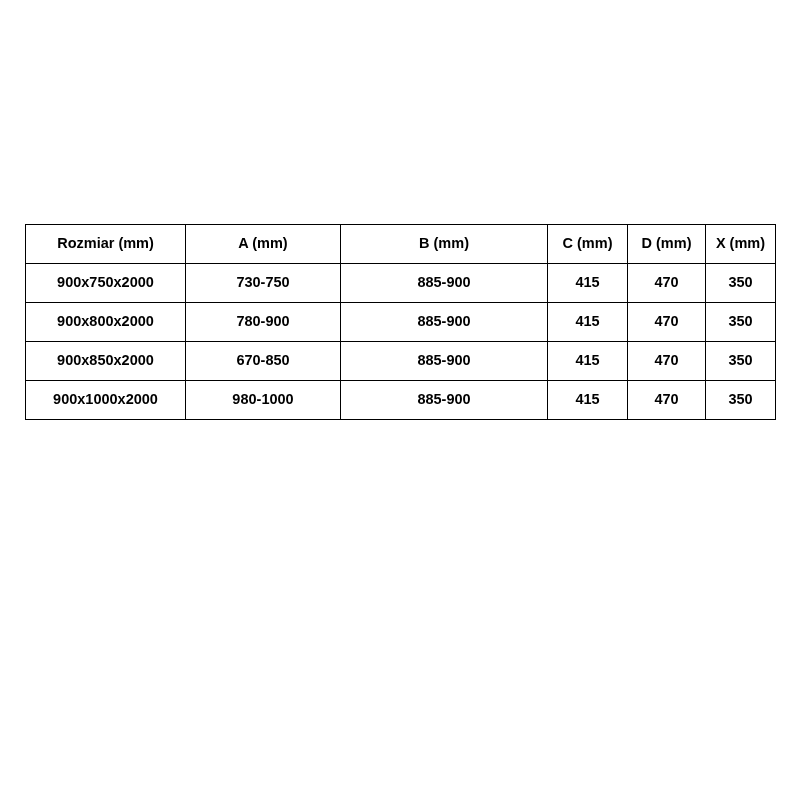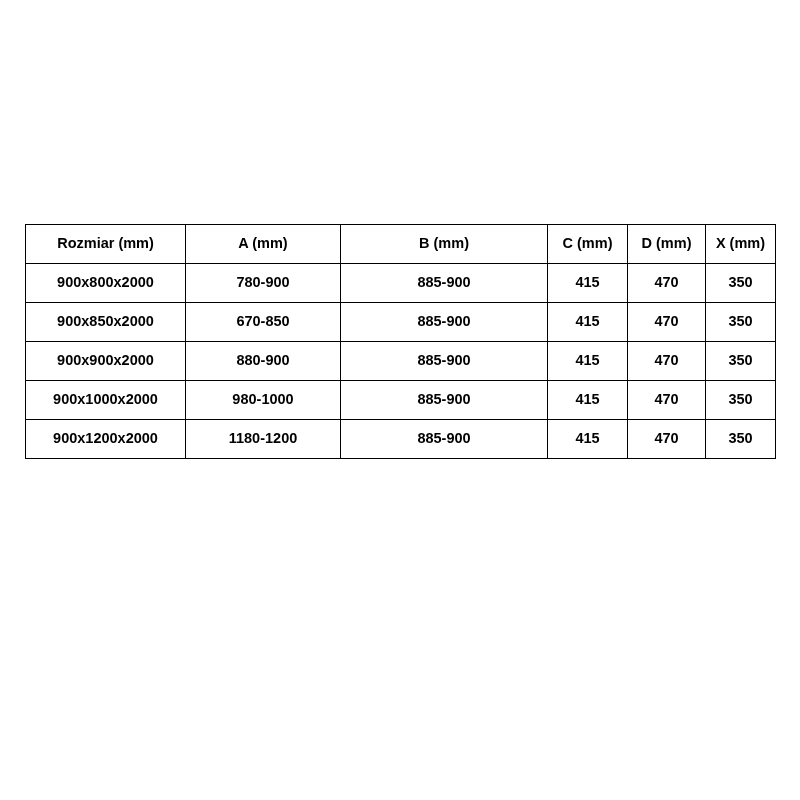--- a/index.html
+++ b/index.html
@@ -68,54 +68,46 @@
         <th>Rozmiar (mm)</th>
         <th>A (mm)</th>
         <th>B (mm)</th>
         <th>C (mm)</th>
         <th>D (mm)</th>
         <th>X (mm)</th>
       </tr>
     </thead>
     <tbody>
       <tr>
+        <td>900x750x2000</td>
+        <td>730-750</td>
+        <td>885-900</td>
+        <td>415</td>
+        <td>470</td>
+        <td>350</td>
+      </tr>
+      <tr>
         <td>900x800x2000</td>
         <td>780-900</td>
         <td>885-900</td>
         <td>415</td>
         <td>470</td>
         <td>350</td>
       </tr>
       <tr>
         <td>900x850x2000</td>
         <td>670-850</td>
         <td>885-900</td>
         <td>415</td>
         <td>470</td>
         <td>350</td>
       </tr>
       <tr>
-        <td>900x900x2000</td>
-        <td>880-900</td>
-        <td>885-900</td>
-        <td>415</td>
-        <td>470</td>
-        <td>350</td>
-      </tr>
-      <tr>
         <td>900x1000x2000</td>
         <td>980-1000</td>
-        <td>885-900</td>
-        <td>415</td>
-        <td>470</td>
-        <td>350</td>
-      </tr>
-      <tr>
-        <td>900x1200x2000</td>
-        <td>1180-1200</td>
         <td>885-900</td>
         <td>415</td>
         <td>470</td>
         <td>350</td>
       </tr>
     </tbody>
   </table>
 </div>
 
 </body></html>

